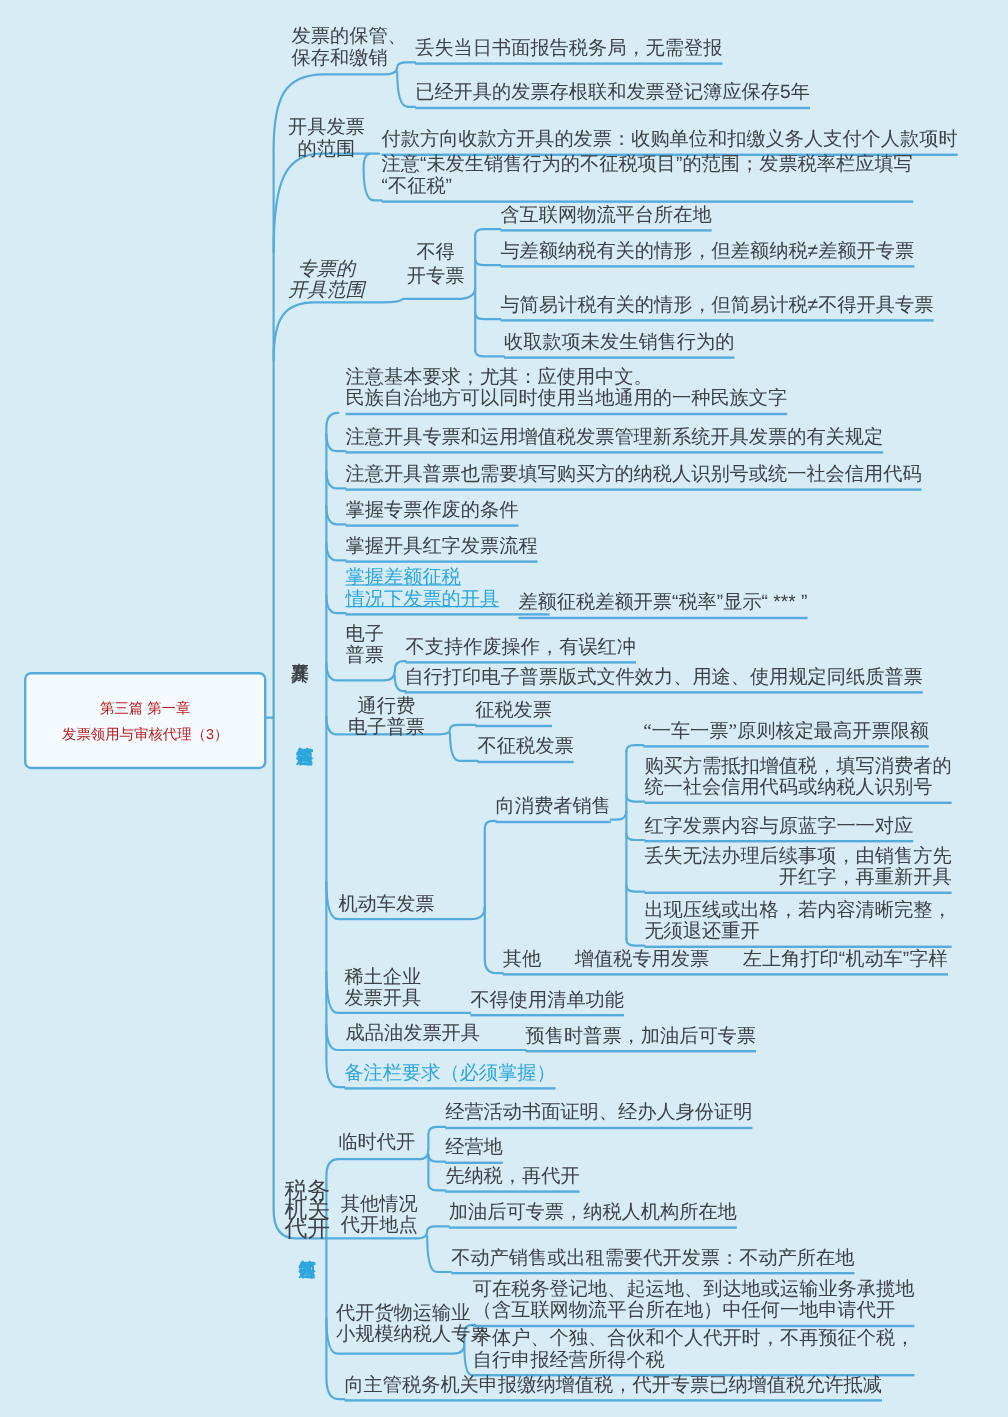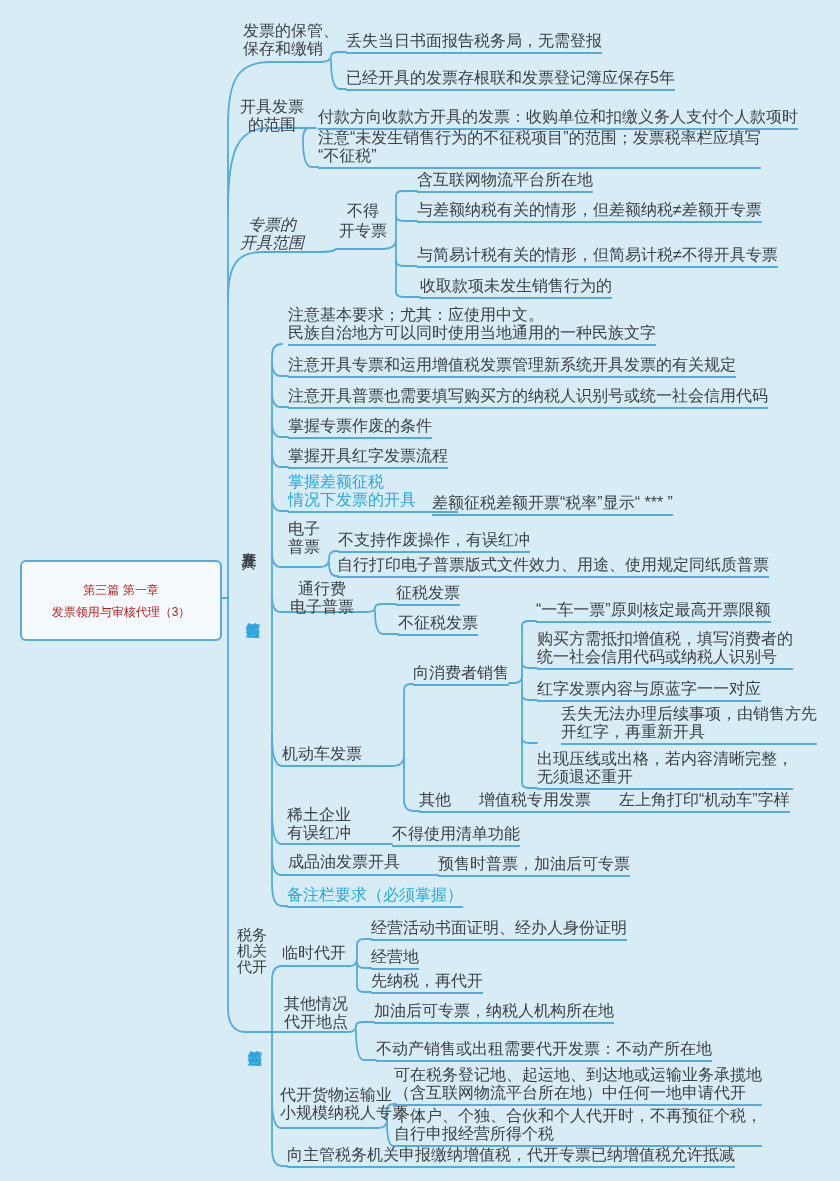--- a/index.html
+++ b/index.html
@@ -99,54 +99,54 @@
   <div class="node leaf" style="left:420px;top:277px;">收取款项未发生销售行为的</div>
 
   <div class="node vlabel" style="left:241px;top:541px;">发票开具</div>
   <div class="node vtag blue" style="left:245px;top:610px;">简答题</div>
   <div class="node leaf" style="left:288px;top:306px;">注意基本要求；尤其：应使用中文。
 民族自治地方可以同时使用当地通用的一种民族文字</div>
   <div class="node leaf" style="left:288px;top:356px;">注意开具专票和运用增值税发票管理新系统开具发票的有关规定</div>
   <div class="node leaf" style="left:288px;top:387px;">注意开具普票也需要填写购买方的纳税人识别号或统一社会信用代码</div>
   <div class="node leaf" style="left:288px;top:417px;">掌握专票作废的条件</div>
   <div class="node leaf" style="left:288px;top:447px;">掌握开具红字发票流程</div>
-  <div class="node leaf blue" style="left:288px;top:473px;min-width:170px;">掌握差额征税
+  <div class="node leaf blue" style="left:288px;top:473px;min-width:170px;text-decoration:underline;">掌握差额征税
 情况下发票的开具</div>
   <div class="node leaf" style="left:432px;top:494px;">差额征税差额开票“税率”显示“ *** ”</div>
   <div class="node" style="left:288px;top:520px;">电子
 普票</div>
   <div class="node leaf" style="left:338px;top:531px;">不支持作废操作，有误红冲</div>
   <div class="node leaf" style="left:337px;top:556px;">自行打印电子普票版式文件效力、用途、使用规定同纸质普票</div>
   <div class="node center" style="left:289px;top:580px;width:66px;">通行费
 电子普票</div>
   <div class="node leaf" style="left:396px;top:584px;">征税发票</div>
   <div class="node leaf" style="left:398px;top:614px;">不征税发票</div>
   <div class="node" style="left:282px;top:745px;">机动车发票</div>
   <div class="node leaf" style="left:413px;top:664px;">向消费者销售</div>
-  <div class="node leaf" style="left:536px;top:601px;">“一车一票”原则核定最高开票限额</div>
+  <div class="node leaf" style="left:536px;top:601px;font-family:Liberation Serif, serif;">“一车一票”原则核定最高开票限额</div>
   <div class="node leaf" style="left:537px;top:630px;">购买方需抵扣增值税，填写消费者的
 统一社会信用代码或纳税人识别号</div>
   <div class="node leaf" style="left:537px;top:680px;">红字发票内容与原蓝字一一对应</div>
-  <div class="node leaf" style="left:561px;top:705px;">丢失无法办理后续事项，由销售方先
+  <div class="node leaf" style="left:537px;top:705px;text-align:right;">丢失无法办理后续事项，由销售方先
 开红字，再重新开具</div>
   <div class="node leaf" style="left:537px;top:750px;">出现压线或出格，若内容清晰完整，
 无须退还重开</div>
   <div class="node leaf row" style="left:419px;top:791px;">
     <span>其他</span>
     <span>增值税专用发票</span>
     <span>左上角打印“机动车”字样</span>
   </div>
   <div class="node" style="left:287px;top:806px;">稀土企业
-有误红冲</div>
+发票开具</div>
   <div class="node leaf" style="left:392px;top:825px;">不得使用清单功能</div>
   <div class="node" style="left:288px;top:853px;">成品油发票开具</div>
   <div class="node leaf" style="left:438px;top:855px;">预售时普票，加油后可专票</div>
   <div class="node leaf blue" style="left:287px;top:886px;">备注栏要求（必须掌握）</div>
 
-  <div class="node" style="left:237px;top:927px;font-size:15px;line-height:16px;text-align:center;">税务
+  <div class="node" style="left:237px;top:985px;font-size:19px;line-height:16px;text-align:center;">税务
 机关
 代开</div>
   <div class="node vtag blue" style="left:247px;top:1038px;">简答题</div>
   <div class="node" style="left:282px;top:944px;">临时代开</div>
   <div class="node leaf" style="left:371px;top:919px;">经营活动书面证明、经办人身份证明</div>
   <div class="node leaf" style="left:371px;top:948px;">经营地</div>
   <div class="node leaf" style="left:371px;top:972px;">先纳税，再代开</div>
   <div class="node" style="left:284px;top:995px;">其他情况
 代开地点</div>
   <div class="node leaf" style="left:374px;top:1002px;">加油后可专票，纳税人机构所在地</div>

